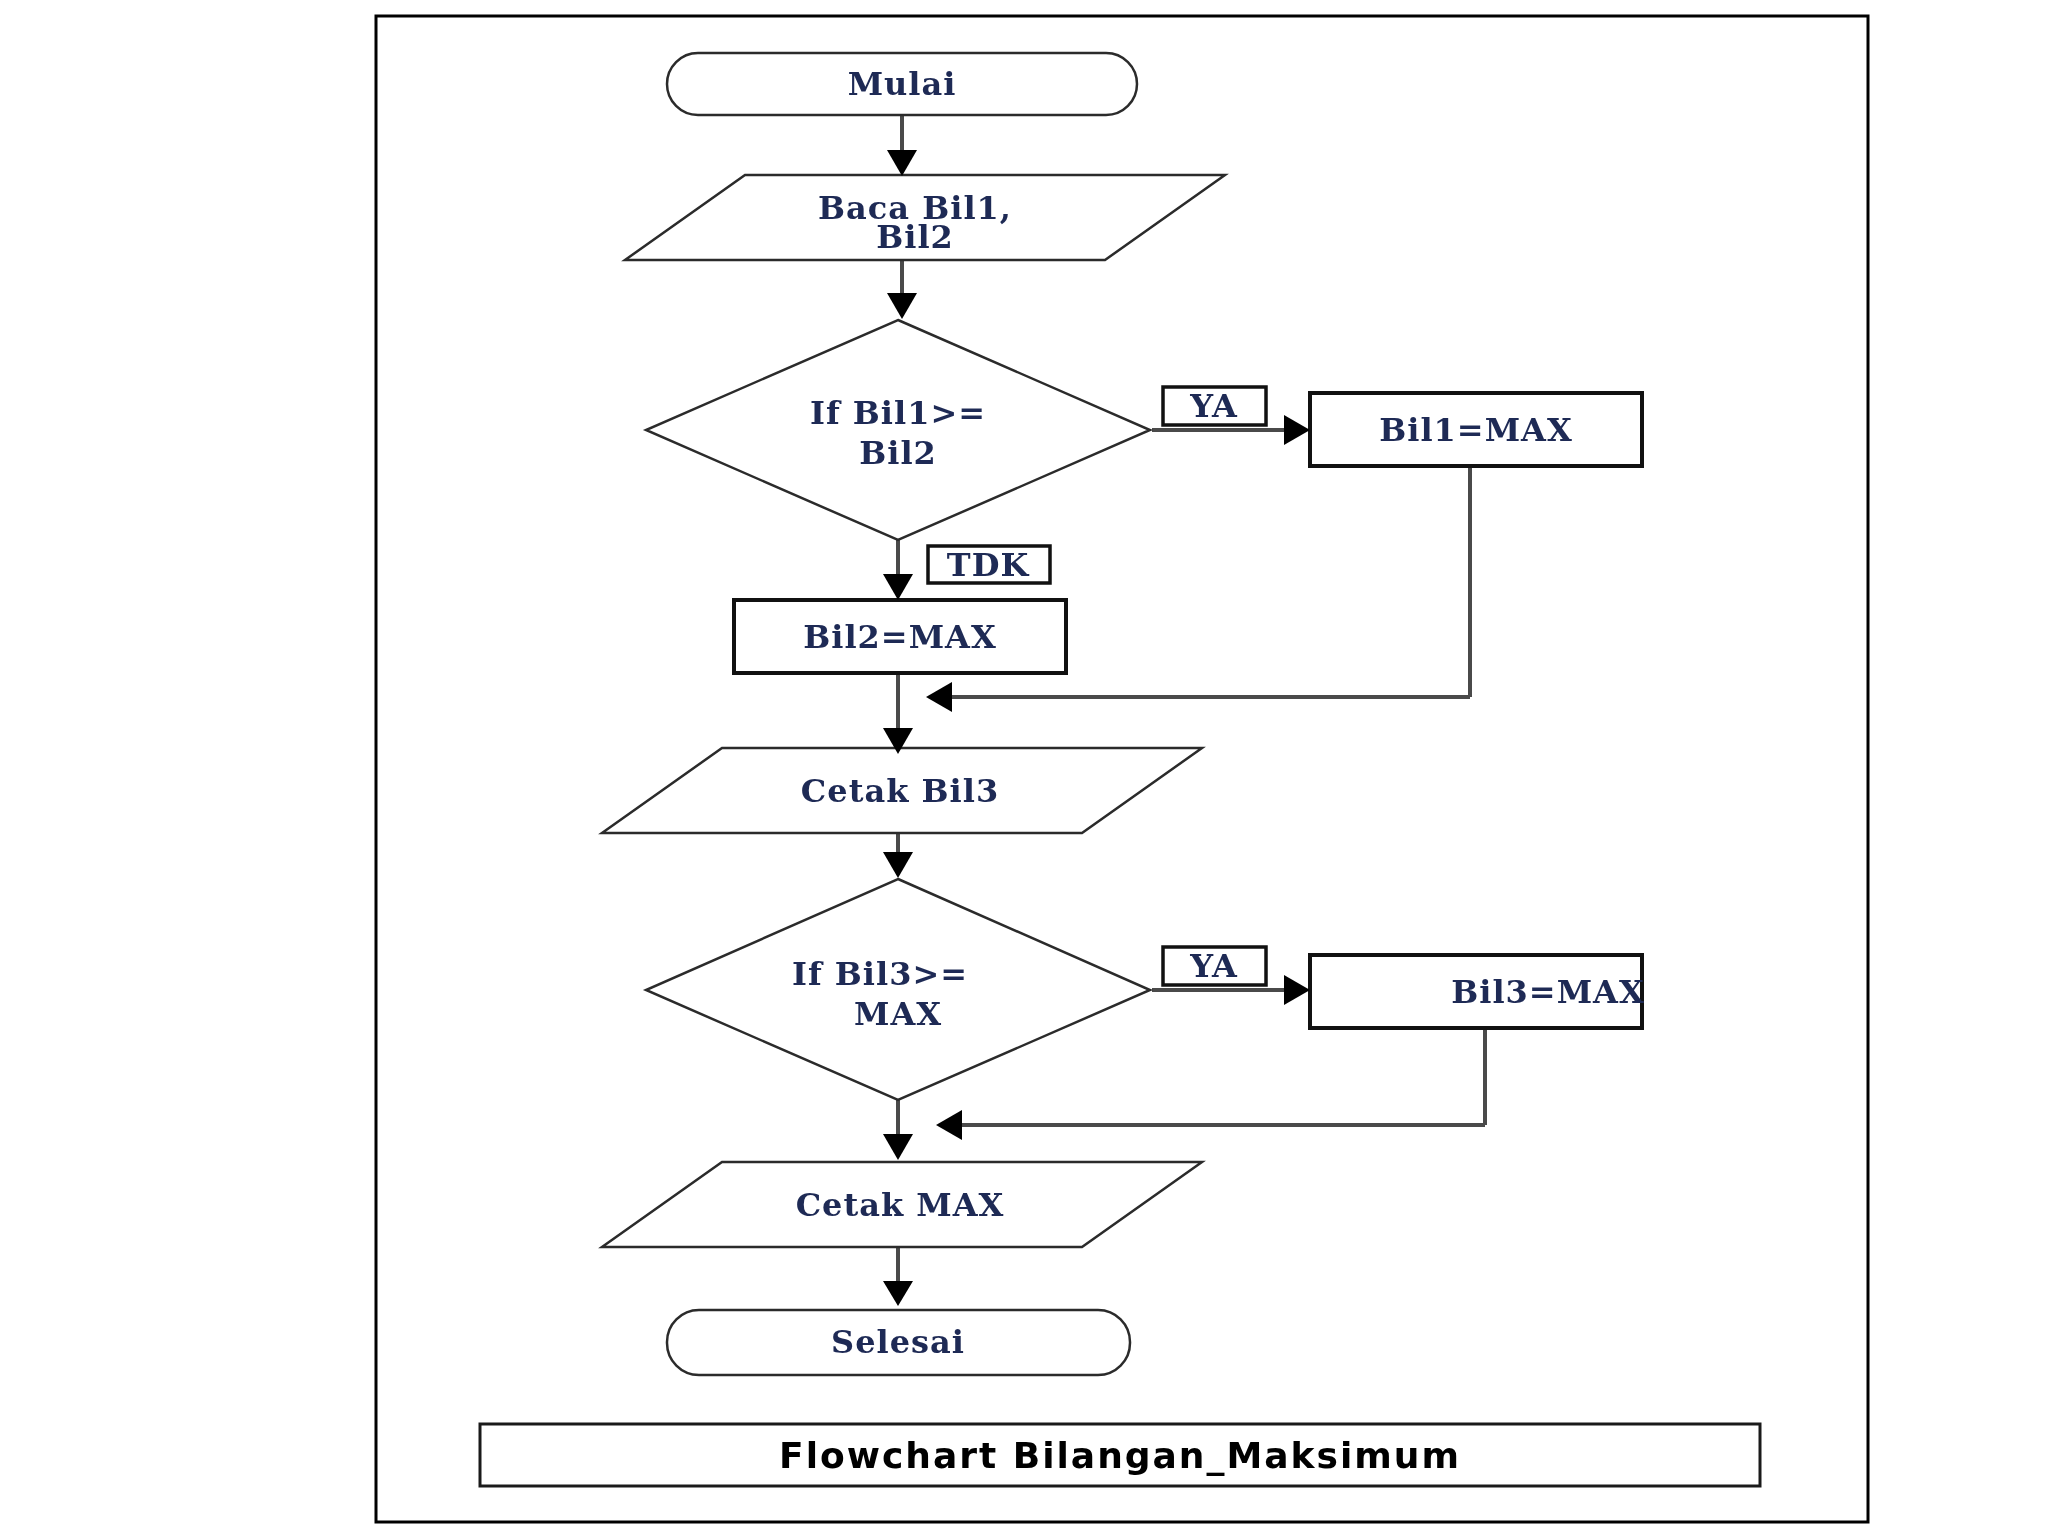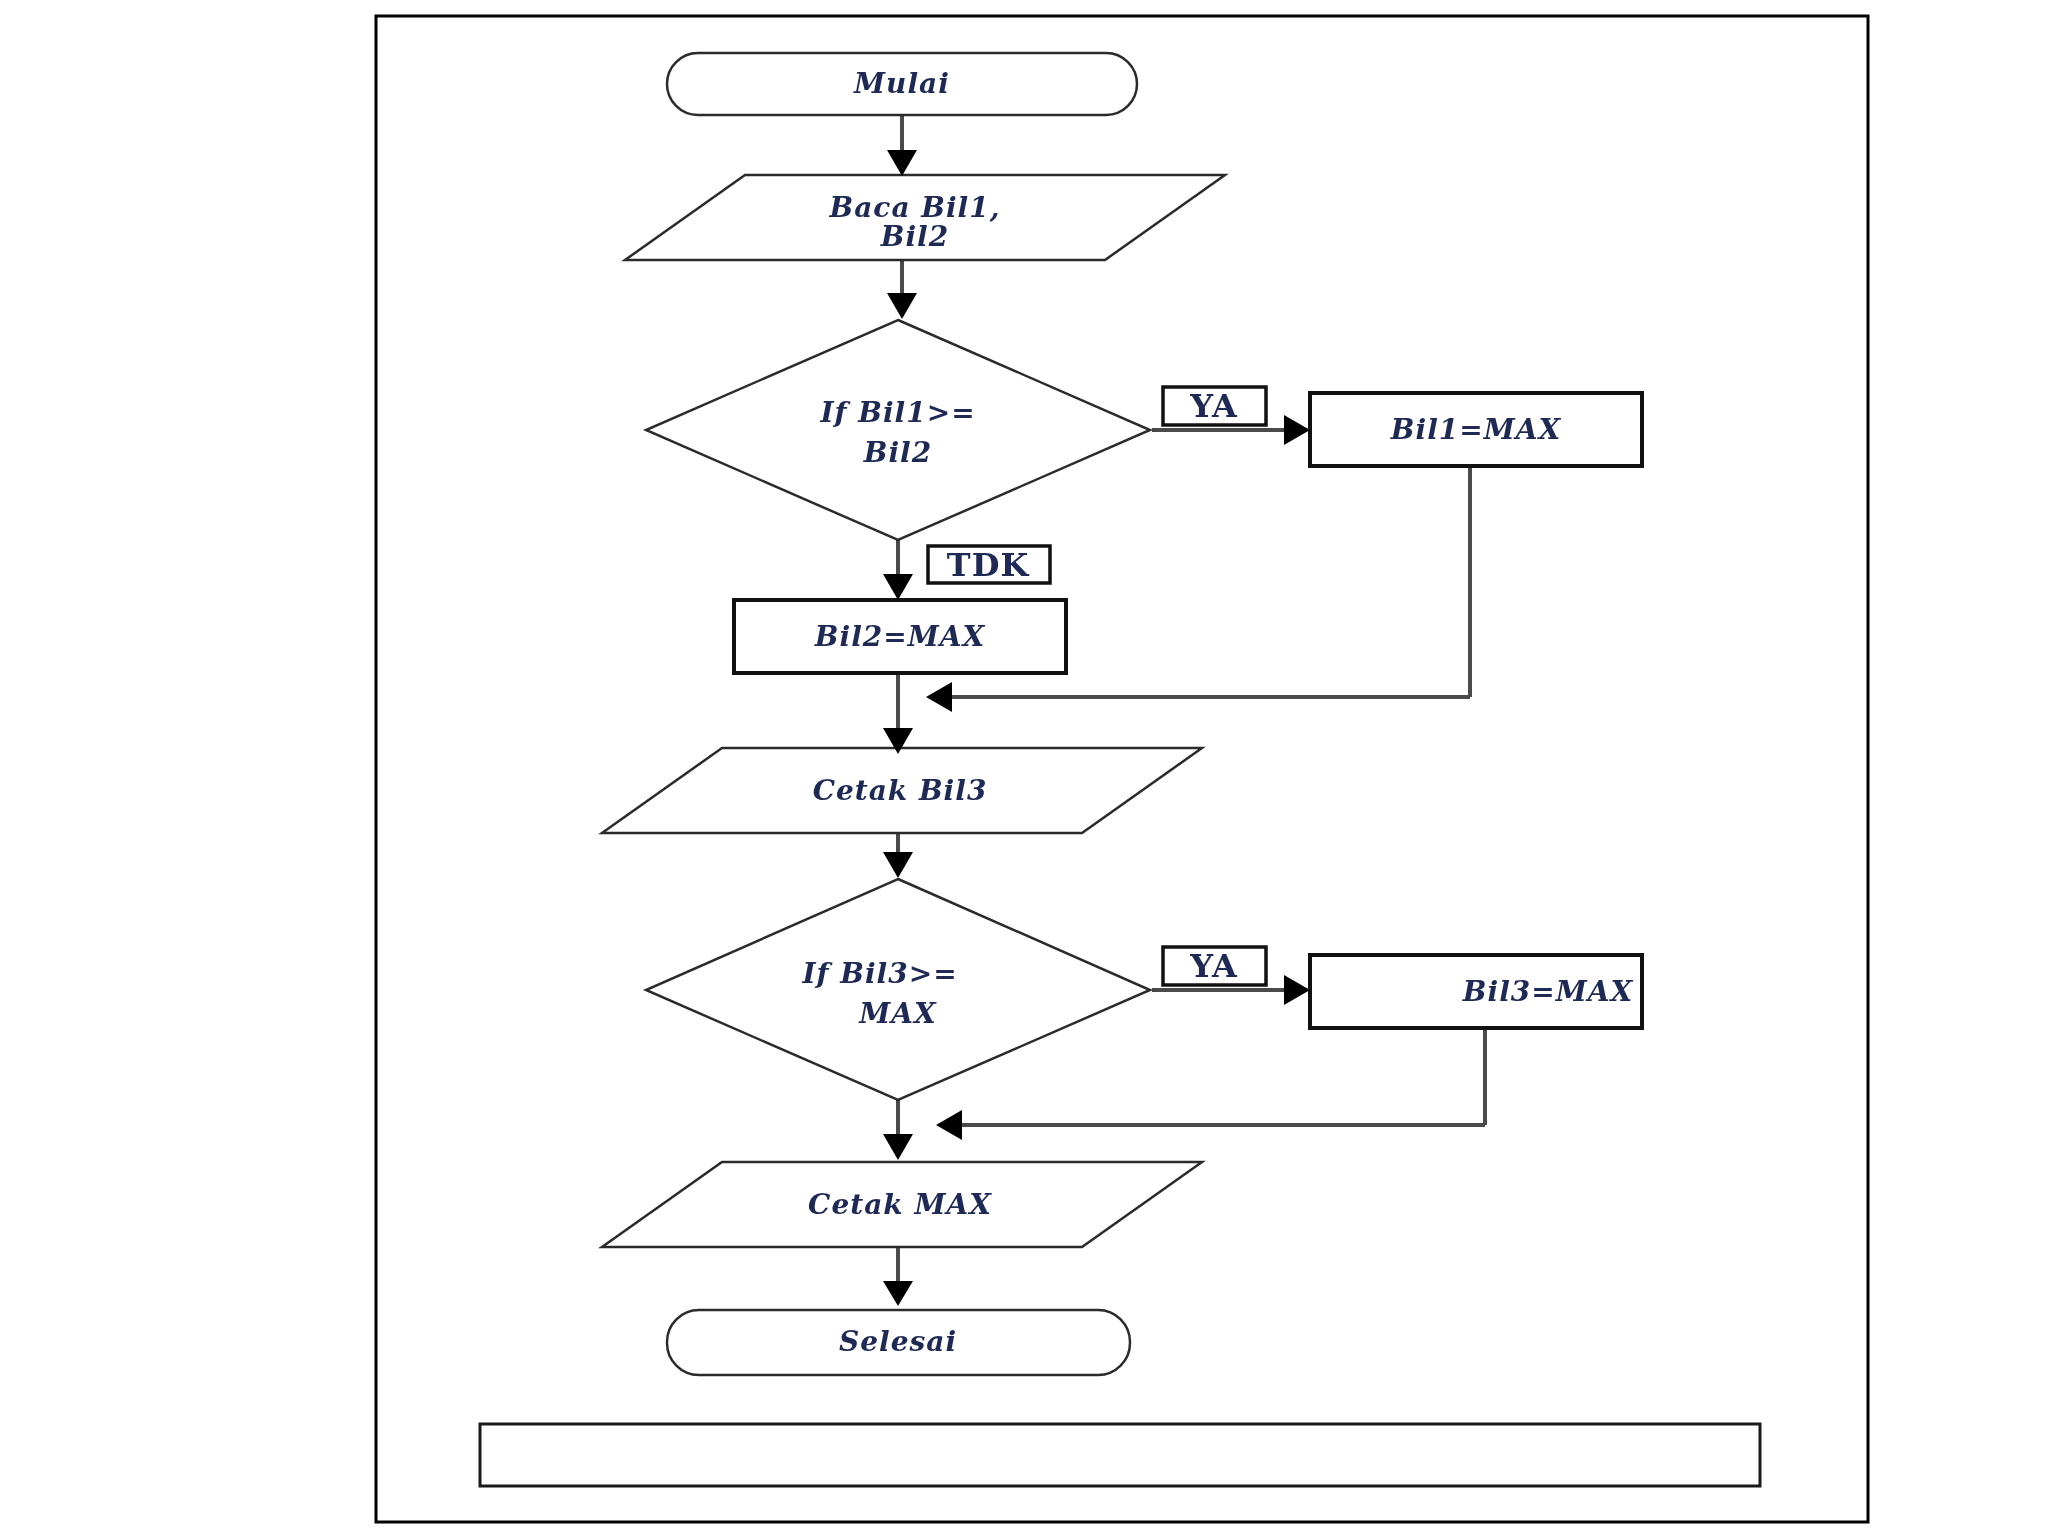--- a/index.html
+++ b/index.html
@@ -20,21 +20,21 @@
   .shape{stroke:var(--shape-border);stroke-width:2.5;fill:#ffffff;}
   .shape-thick{stroke:#111111;stroke-width:4;fill:#ffffff;}
   .edge-label-box{stroke:#111111;stroke-width:3.5;fill:#ffffff;}
   .outer-border{stroke:#000000;stroke-width:3;fill:none;}
   .caption-box{stroke:#1a1a1a;stroke-width:3;fill:#ffffff;}
   .head{fill:var(--arrow-head);stroke:none;}
   .lbl{
     position:absolute;transform:translate(-50%,-50%);white-space:nowrap;
     color:var(--node-text);font-weight:bold;letter-spacing:1px;line-height:1;
   }
-  .node-lbl{font-size:28px;font-style:italic;}
+  .node-lbl{font-size:32px;}
   .edge-lbl{font-size:32px;}
   .caption-lbl{
     font-family:"DejaVu Sans","Liberation Sans",sans-serif;
     color:var(--caption-text);font-size:36px;letter-spacing:2px;
   }
 </style>
 </head>
 <body>
 
 <div class="canvas">
@@ -94,13 +94,14 @@
   <div class="lbl node-lbl" style="left:1476px;top:430px">Bil1=MAX</div>
   <div class="lbl edge-lbl" style="left:988px;top:565px">TDK</div>
   <div class="lbl node-lbl" style="left:900px;top:637px">Bil2=MAX</div>
   <div class="lbl node-lbl" style="left:900px;top:791px">Cetak Bil3</div>
   <div class="lbl node-lbl" style="left:880px;top:974px">If Bil3&gt;=</div>
   <div class="lbl node-lbl" style="left:898px;top:1014px">MAX</div>
   <div class="lbl edge-lbl" style="left:1214px;top:966px">YA</div>
   <div class="lbl node-lbl" style="left:1548px;top:992px">Bil3=MAX</div>
   <div class="lbl node-lbl" style="left:900px;top:1205px">Cetak MAX</div>
   <div class="lbl node-lbl" style="left:898px;top:1342px">Selesai</div>
+  <div class="lbl caption-lbl" style="left:1120px;top:1456px">Flowchart Bilangan_Maksimum</div>
 </div>
 
 </body></html>

